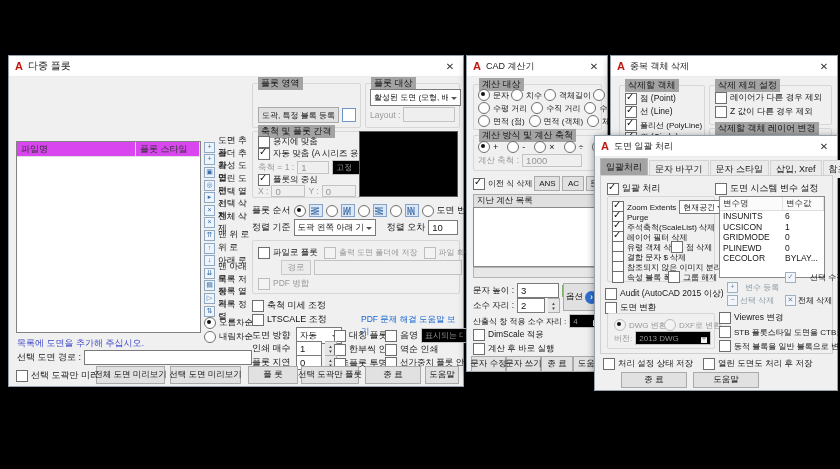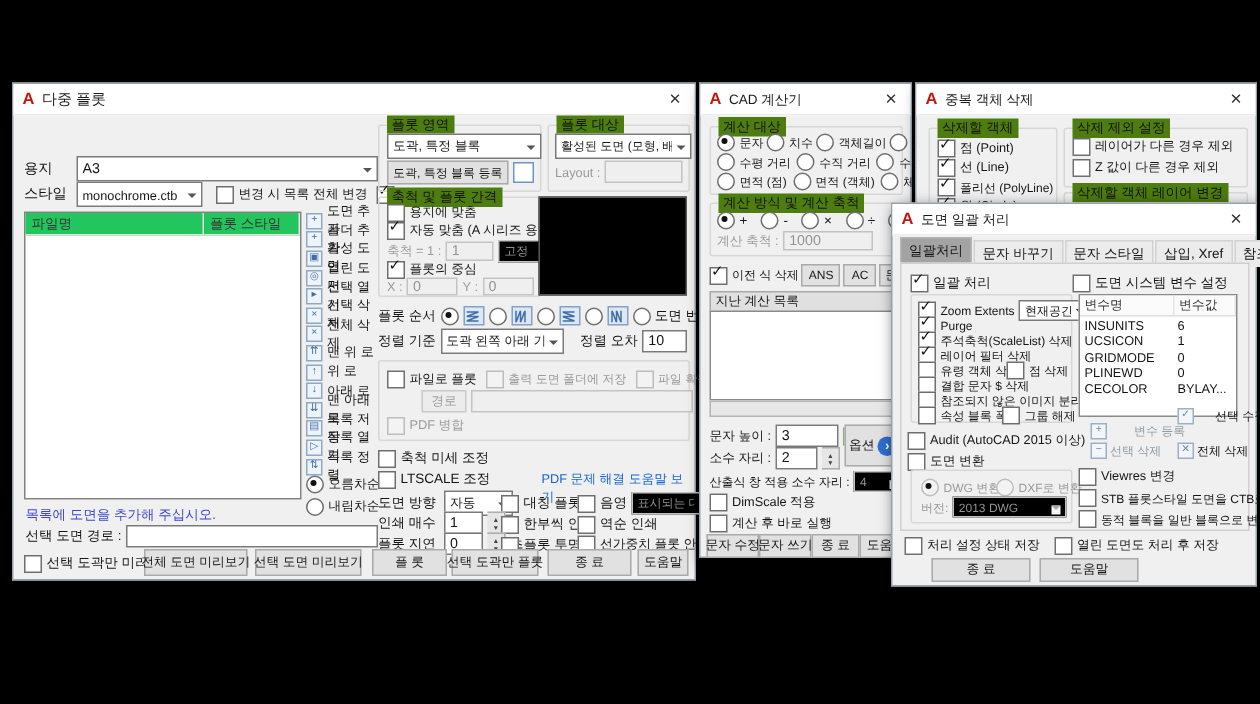--- a/index.html
+++ b/index.html
@@ -6,91 +6,69 @@
 body{width:840px;height:469px;position:relative;overflow:hidden;
   font-family:"Liberation Sans","DejaVu Sans",sans-serif;font-size:9.5px;color:#141414}
 s{text-decoration:none}i,em{font-style:normal}b{font-weight:normal}
 .abs{position:absolute}
 .dlg{position:absolute;background:#f0f0f0;border:1px solid #94a0ab;box-shadow:2px 3px 9px rgba(0,0,0,.6)}
 .tbar{position:absolute;left:0;top:0;right:0;height:20px;background:#fff;display:flex;align-items:center;gap:5px;padding:0 6px;border-bottom:1px solid #ececec}
 .alogo{color:#c2170f;font-weight:bold;font-size:11px}
 .ttl{font-size:10px;color:#1a1a1a;white-space:nowrap}
 .x{margin-left:auto;font-size:10px;color:#333;width:14px;text-align:center;cursor:default}
 .grp{position:absolute;border:1px solid #d7d7d7;border-radius:2px}
-.grp>b{position:absolute;top:-7px;left:5px;background:#4d7c0f;padding:0 3px;font-size:9px;white-space:nowrap}
+.grp>b{position:absolute;top:-7px;left:5px;background:#a3a3a3;padding:0 3px;font-size:9px;white-space:nowrap}
 .r{display:flex;align-items:center;gap:3px;white-space:nowrap}
 .lb{white-space:nowrap}
 .chk,.rad{display:inline-flex;align-items:center;gap:3px;white-space:nowrap;cursor:default}
 .chk>i{width:10px;height:10px;background:#fff;border:1px solid #6e6e6e;position:relative;flex:0 0 auto}
 .chk.on>i::after{content:"✓";position:absolute;left:0;top:-3px;font-size:10px;color:#111;font-weight:bold}
 .rad>i{width:10px;height:10px;background:#fff;border:1px solid #6e6e6e;border-radius:50%;position:relative;flex:0 0 auto}
 .rad.on>i::after{content:"";position:absolute;left:2px;top:2px;width:4px;height:4px;border-radius:50%;background:#111}
 .dis{color:#999}.dis>i{border-color:#bdbdbd;background:#f3f3f3}
 .txt{background:#fff;border:1px solid #7a7a7a;height:13px;display:inline-flex;align-items:center;padding:0 3px;white-space:nowrap;overflow:hidden}
 .txt.dis{background:#efefef;border-color:#c3c3c3;color:#949494}
 .combo{background:#fff;border:1px solid #7a7a7a;height:15px;display:inline-flex;align-items:center;padding:0 3px;position:relative;white-space:nowrap;overflow:hidden}
 .combo>s{flex:1;overflow:hidden}
 .combo>i{width:0;height:0;border:3px solid transparent;border-top-color:#555;margin:4px 0 0 3px;flex:0 0 auto}
 .combo.dis{background:#000000;border-color:#c3c3c3;color:#949494}.combo.dis>i{border-top-color:#a8a8a8}
 .btn{background:#e1e1e1;border:1px solid #aaa;display:inline-flex;align-items:center;justify-content:center;height:16px;font-size:9.5px;white-space:nowrap;cursor:default}
 .btn.dis{color:#9b9b9b;background:#ececec;border-color:#c9c9c9}
 .spn{width:11px;align-self:stretch;border:1px solid #adadad;border-left:none;background:#e6e6e6;display:flex;flex-direction:column;align-items:center;justify-content:center;color:#444;font-size:4.5px;line-height:5px}
 .spn::before{content:"▲"}.spn::after{content:"▼"}
 .sbtn{display:flex;align-items:center;gap:3px;height:12.6px;font-size:8.8px;cursor:default}
 .sbtn>i{width:9px;height:9px;border:1px solid #8fa9c4;background:#eef4fb;font-size:7px;line-height:8px;text-align:center;color:#3f6ea8;flex:0 0 auto}
-.lhead{display:flex;height:14px;background:#22c55e;border-bottom:1px solid #e0e0e0;align-items:center;font-size:9px;color:#333}
+.lhead{display:flex;height:14px;background:#d946ef;border-bottom:1px solid #e0e0e0;align-items:center;font-size:9px;color:#333}
 .lhead>s{padding:0 4px;border-right:1px solid #e5e5e5;height:100%;display:flex;align-items:center}
 .link{color:#1464d2}
 .hint{color:#3c46c8}
 .ordic{width:12px;height:11px;border:1px solid #86a2c6;background:#dde8f6;display:inline-flex;align-items:center;justify-content:center}
 .tab{border:1px solid #d2d2d2;border-bottom:none;background:#ebebeb;padding:2px 5px 2px;font-size:9px;white-space:nowrap}
 .tab.active{background:#a3a3a3;border-color:#b6b6b6;padding-bottom:4px;margin-top:-2px}
 .tabframe{position:absolute;border:1px solid #cfcfcf;background:#f0f0f0}
 .th{display:flex;height:13px;background:#fbfbfb;border-bottom:1px solid #ddd;font-size:8.5px;color:#333}
 .th>s{padding:0 3px;border-right:1px solid #e3e3e3;display:flex;align-items:center}
-.tr{display:flex;height:10.5px;font-size:8.5px;align-items:flex-end}
+.tr{display:flex;height:10.5px;font-size:8.5px;align-items:flex-start}
 .tr>s{padding:0 3px;overflow:hidden;white-space:nowrap}
 .mic{width:9px;height:9px;border:1px solid #9cb0c2;background:#f2f6fa;font-size:7px;line-height:8px;text-align:center;color:#6c87a3;flex:0 0 auto}
 .blk{background:#000;border:1px solid #5a5a5a}
 .optc{width:13px;height:13px;border-radius:50%;background:#2f6fd0;color:#fff;font-size:9px;line-height:13px;text-align:center;font-weight:bold}
 .pick{width:10px;height:10px;border:1px solid #7fae6d;background:#eef7ea;color:#4a8a3a;font-size:7px;line-height:9px;text-align:center}
 .f85{font-size:8.5px}.f8{font-size:8px}.f9{font-size:9px}
 </style>
 </head>
 <body>
 
 <div class="dlg" style="left:8px;top:55px;width:454px;height:330px;z-index:1">
   <div class="tbar">
     <s class="alogo">A</s>
     <s class="ttl">다중 플롯</s>
     <s class="x">✕</s>
   </div>
 
-  <div class="abs r" style="left:7px;top:48px">
-    <s class="lb" style="width:32px">용지</s>
-    <span class="combo" style="width:193px">
-        <s>A3</s>
-        <i></i>
-      </span>
-  </div>
-  <div class="abs r" style="left:7px;top:65px">
-    <s class="lb" style="width:32px">스타일</s>
-    <span class="combo" style="width:76px">
-        <s class="f85">monochrome.ctb</s>
-        <i></i>
-      </span>
-    <label class="chk f85" style="margin-left:6px">
-        <i></i>
-        <s>변경 시 목록 전체 변경</s>
-      </label>
-    <label class="chk f85 on" style="margin-left:3px">
-        <i></i>
-        <s>STB 숨김</s>
-      </label>
-  </div>
 
   <div class="abs" style="left:7px;top:85px;width:183px;height:190px;background:#fff;border:1px solid #828282">
     <div class="lhead">
       <s style="width:110px">파일명</s>
       <s style="flex:1">플롯 스타일</s>
     </div>
   </div>
 
   <div class="abs" style="left:195px;top:85px;width:50px">
     <div class="sbtn">
@@ -161,24 +139,20 @@
 
   <div class="abs hint f9" style="left:8px;top:281px">목록에 도면을 추가해 주십시오.</div>
   <div class="abs r" style="left:8px;top:294px">
     <s class="lb f9">선택 도면 경로 :</s>
     <span class="txt" style="width:160px">
         <s></s>
       </span>
   </div>
 
   <div class="grp" style="left:243px;top:27px;width:107px;height:43px"><b>플롯 영역</b>
-    <span class="combo abs" style="left:5px;top:5px;width:95px">
-        <s class="f85">도곽, 특정 블록</s>
-        <i></i>
-      </span>
     <div class="abs r" style="left:5px;top:23px">
       <span class="btn f8" style="width:79px;height:14px">
           <s>도곽, 특정 블록 등록</s>
         </span>
       <span class="mic" style="width:12px;height:12px;background:#fff;border-color:#6f94c8"></span>
     </div>
   </div>
 
   <div class="grp" style="left:356px;top:27px;width:93px;height:43px"><b>플롯 대상</b>
     <span class="combo abs" style="left:4px;top:5px;width:83px">
@@ -702,21 +676,21 @@
     <div class="tr">
         <s style="width:56px">PLINEWD</s>
         <s>0</s>
       </div>
     <div class="tr">
         <s style="width:56px">CECOLOR</s>
         <s>BYLAY...</s>
       </div>
   </div>
 
-  <div class="abs r f8" style="left:132px;top:146px;gap:18px;color:#8d9aa6">
+  <div class="abs r f8" style="left:132px;top:146px;gap:7px;color:#8d9aa6">
       <i class="mic">+</i>
       <s>변수 등록</s>
     </div>
   <div class="abs r f8" style="left:190px;top:136px;gap:14px">
       <i class="mic">✓</i>
       <s>선택 수정</s>
     </div>
   <div class="abs r f8" style="left:132px;top:159px;gap:2px;color:#8d9aa6">
       <i class="mic">−</i>
       <s>선택 삭제</s>

